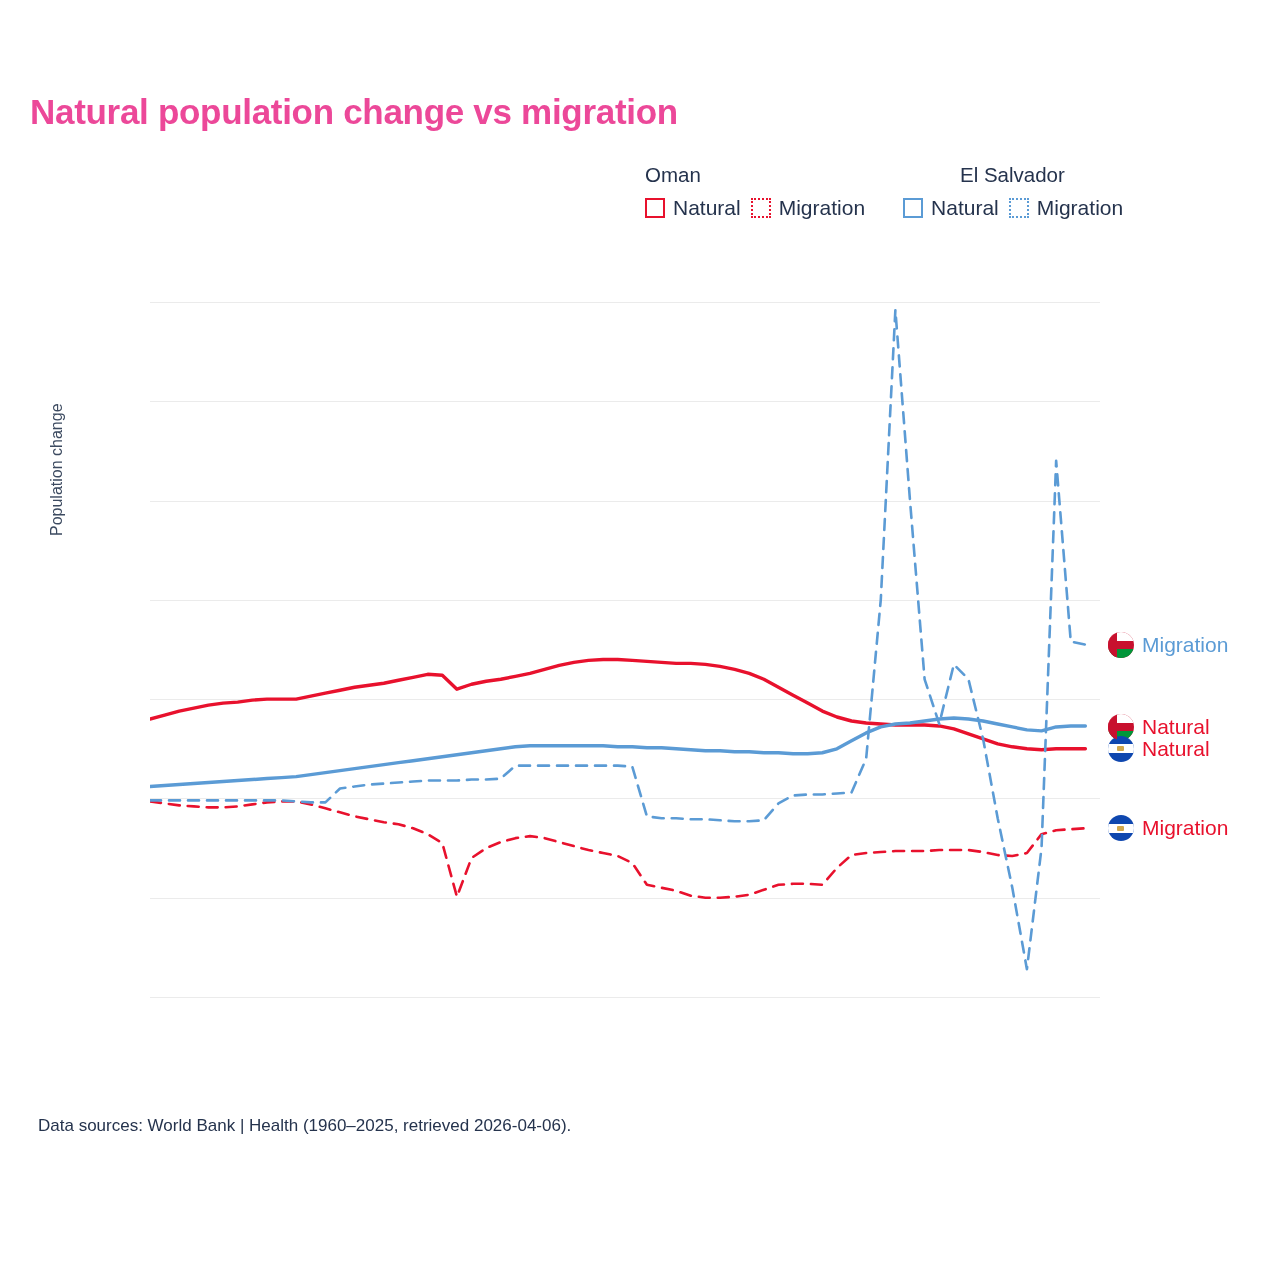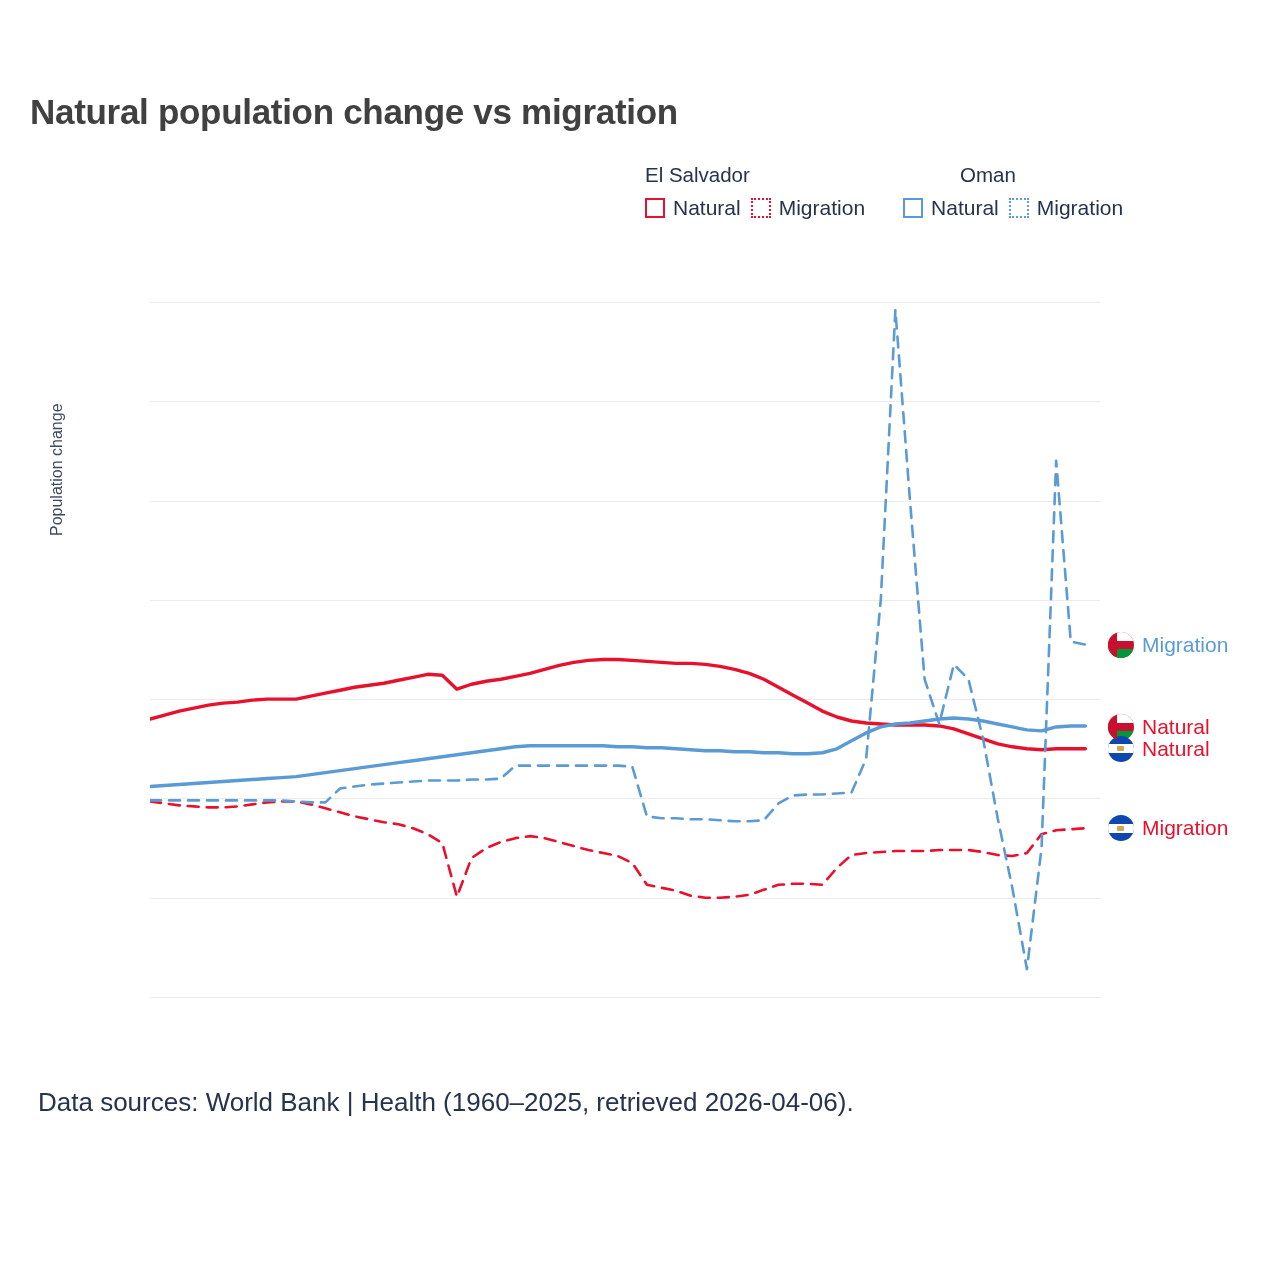--- a/index.html
+++ b/index.html
@@ -14,21 +14,21 @@
     color: #1b2a4a;
     overflow: hidden;
     position: relative;
   }
   .title {
     position: absolute;
     left: 30px;
     top: 92px;
     font-size: 35px;
     font-weight: bold;
-    color: #404040;
+    color: #ec4899;
     letter-spacing: -0.3px;
   }
   
   .legend {
     position: absolute;
     left: 645px;
     top: 163px;
     font-size: 20px;
     color: #25334d;
   }
@@ -160,35 +160,35 @@
     width: 7px; height: 5px;
     background: #d2a84c;
     border-radius: 1px;
     z-index: 3;
   }
 
   
   .footer {
     position: absolute;
     left: 38px;
-    top: 1084px;
-    font-size: 26px;
+    top: 1108px;
+    font-size: 17px;
     color: #25334d;
     line-height: 36px;
   }
 </style>
 </head>
 <body>
 
 <div class="title">Natural population change vs migration</div>
 
 <div class="legend">
   <div class="legend-group-titles">
+    <div class="lg-title">Oman</div>
     <div class="lg-title">El Salvador</div>
-    <div class="lg-title">Oman</div>
   </div>
   <div class="legend-keys">
     <div class="lkey">
       <span class="swatch sw-red-solid"></span>
       <span class="lbl">Natural</span>
     </div>
     <div class="lkey">
       <span class="swatch sw-red-dot"></span>
       <span class="lbl">Migration</span>
     </div>

